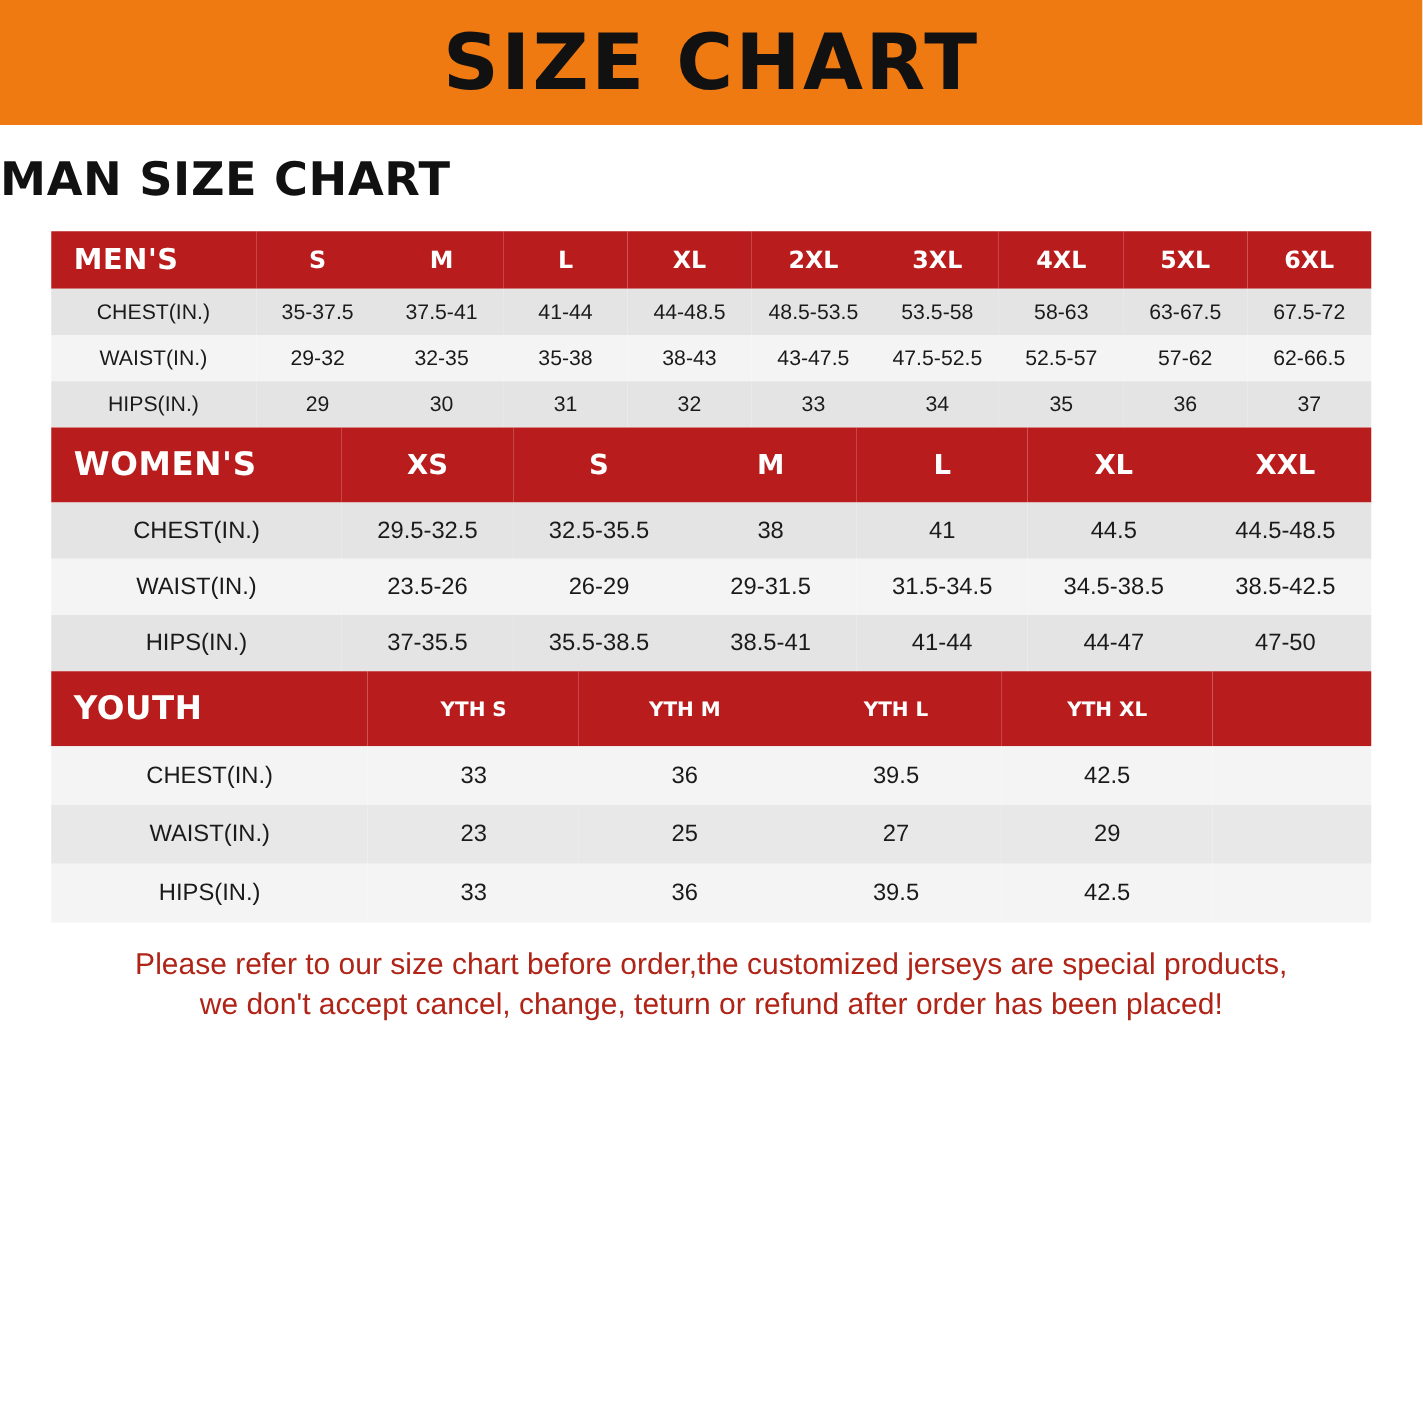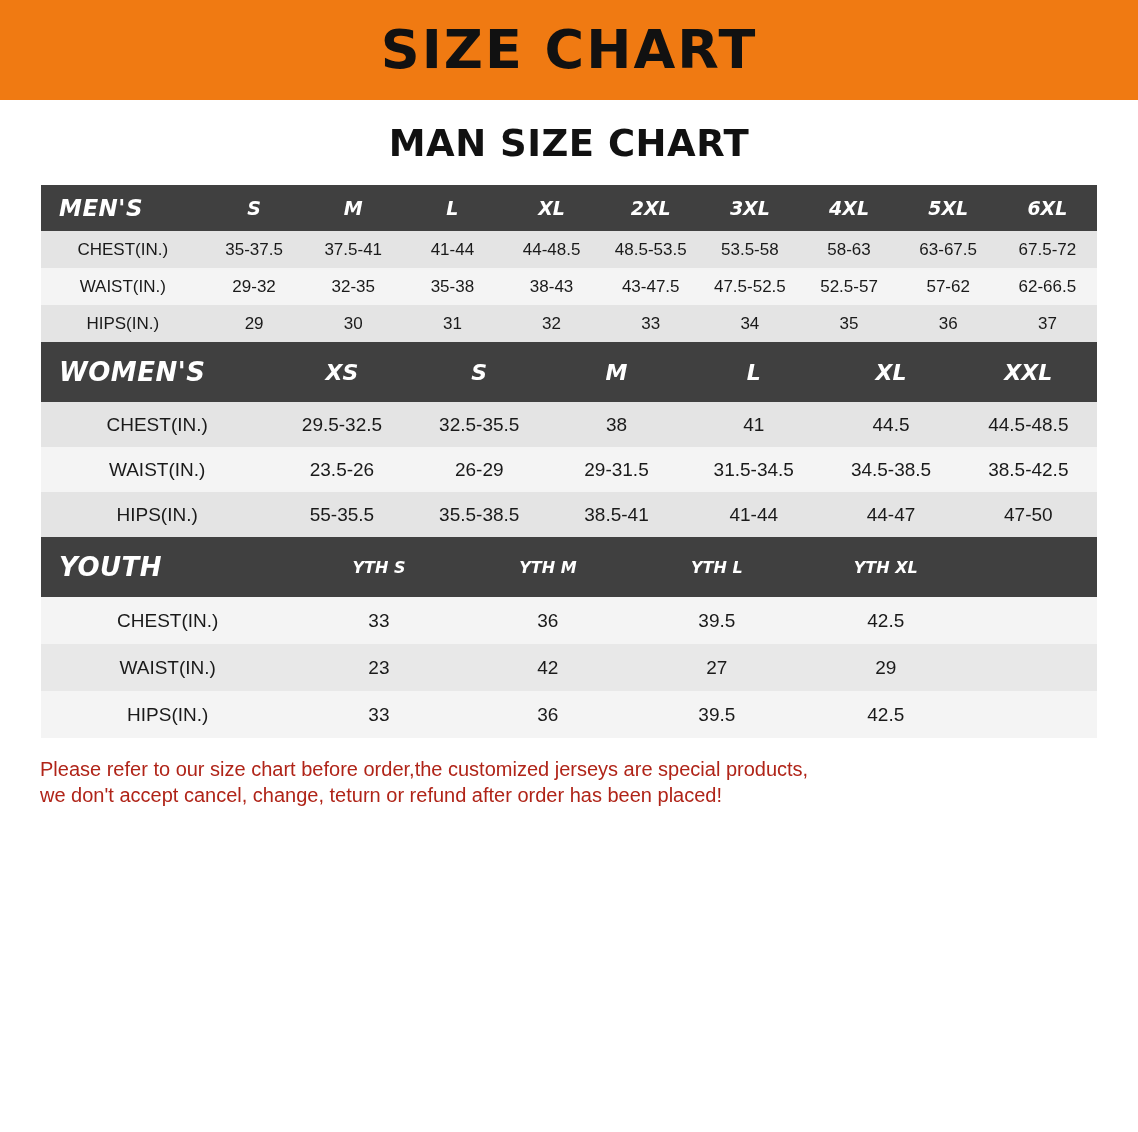--- a/index.html
+++ b/index.html
@@ -27,29 +27,28 @@
     height: 100px;
     background: #F07A12;
     display: flex;
     align-items: center;
     justify-content: center;
     box-sizing: border-box;
   }
   .banner-title {
     font-family: "DejaVu Sans", sans-serif;
     font-weight: bold;
-    font-size: 54px;
+    font-size: 62px;
     letter-spacing: 2px;
     color: #111111;
     line-height: 1;
   }
 
   
   .section-heading {
-    text-align: center;
     font-family: "DejaVu Sans", sans-serif;
     font-weight: bold;
     font-size: 37px;
     color: #111111;
     letter-spacing: 0.5px;
   }
   .heading-man   { margin-top: 22px; margin-bottom: 20px; }
   .heading-women { margin-top: 38px; margin-bottom: 22px; }
   .heading-youth { margin-top: 54px; margin-bottom: 24px; }
 
@@ -62,25 +61,24 @@
     border-collapse: collapse;
     table-layout: fixed;
   }
   table.size-table th,
   table.size-table td {
     text-align: center;
     font-family: "Liberation Sans", sans-serif;
     color: #1a1a1a;
   }
   table.size-table thead th {
-    background: #404040;
+    background: #b91c1c;
     color: #ffffff;
     font-family: "DejaVu Sans", sans-serif;
     font-weight: bold;
-    font-style: italic;
   }
   table.size-table thead th.first-col {
     text-align: left;
     padding-left: 18px;
   }
   
   .men-table thead th { height: 44px; font-size: 19px; }
   .men-table thead th.first-col { font-size: 23px; letter-spacing: 0.5px; }
   .men-table tbody td { height: 35px; font-size: 17px; }
   .men-table tbody td.first-col { font-size: 17px; }
@@ -97,23 +95,24 @@
   
   .youth-table thead th { height: 58px; font-size: 16px; }
   .youth-table thead th.first-col { font-size: 26px; letter-spacing: 0.5px; }
   .youth-table tbody td { height: 45px; font-size: 19px; }
   .youth-table tbody tr:nth-child(odd)  td { background: #f4f4f4; }
   .youth-table tbody tr:nth-child(even) td { background: #e8e8e8; }
 
   
   .footer-note {
     margin: 18px 40px 0 40px;
+    text-align: center;
     color: #B02418;
     font-family: "Liberation Sans", sans-serif;
-    font-size: 20px;
+    font-size: 24px;
     line-height: 1.32;
   }
   .footer-note .line { display: block; }
 </style>
 </head>
 <body>
 
 <div class="page">
 
   <div class="banner">
@@ -226,21 +225,21 @@
           <td class="first-col">WAIST(IN.)</td>
           <td>23.5-26</td>
           <td>26-29</td>
           <td>29-31.5</td>
           <td>31.5-34.5</td>
           <td>34.5-38.5</td>
           <td>38.5-42.5</td>
         </tr>
         <tr>
           <td class="first-col">HIPS(IN.)</td>
-          <td>55-35.5</td>
+          <td>37-35.5</td>
           <td>35.5-38.5</td>
           <td>38.5-41</td>
           <td>41-44</td>
           <td>44-47</td>
           <td>47-50</td>
         </tr>
       </tbody>
     </table>
   </div>
 
@@ -269,21 +268,21 @@
           <td class="first-col">CHEST(IN.)</td>
           <td>33</td>
           <td>36</td>
           <td>39.5</td>
           <td>42.5</td>
           <td></td>
         </tr>
         <tr>
           <td class="first-col">WAIST(IN.)</td>
           <td>23</td>
-          <td>42</td>
+          <td>25</td>
           <td>27</td>
           <td>29</td>
           <td></td>
         </tr>
         <tr>
           <td class="first-col">HIPS(IN.)</td>
           <td>33</td>
           <td>36</td>
           <td>39.5</td>
           <td>42.5</td>

